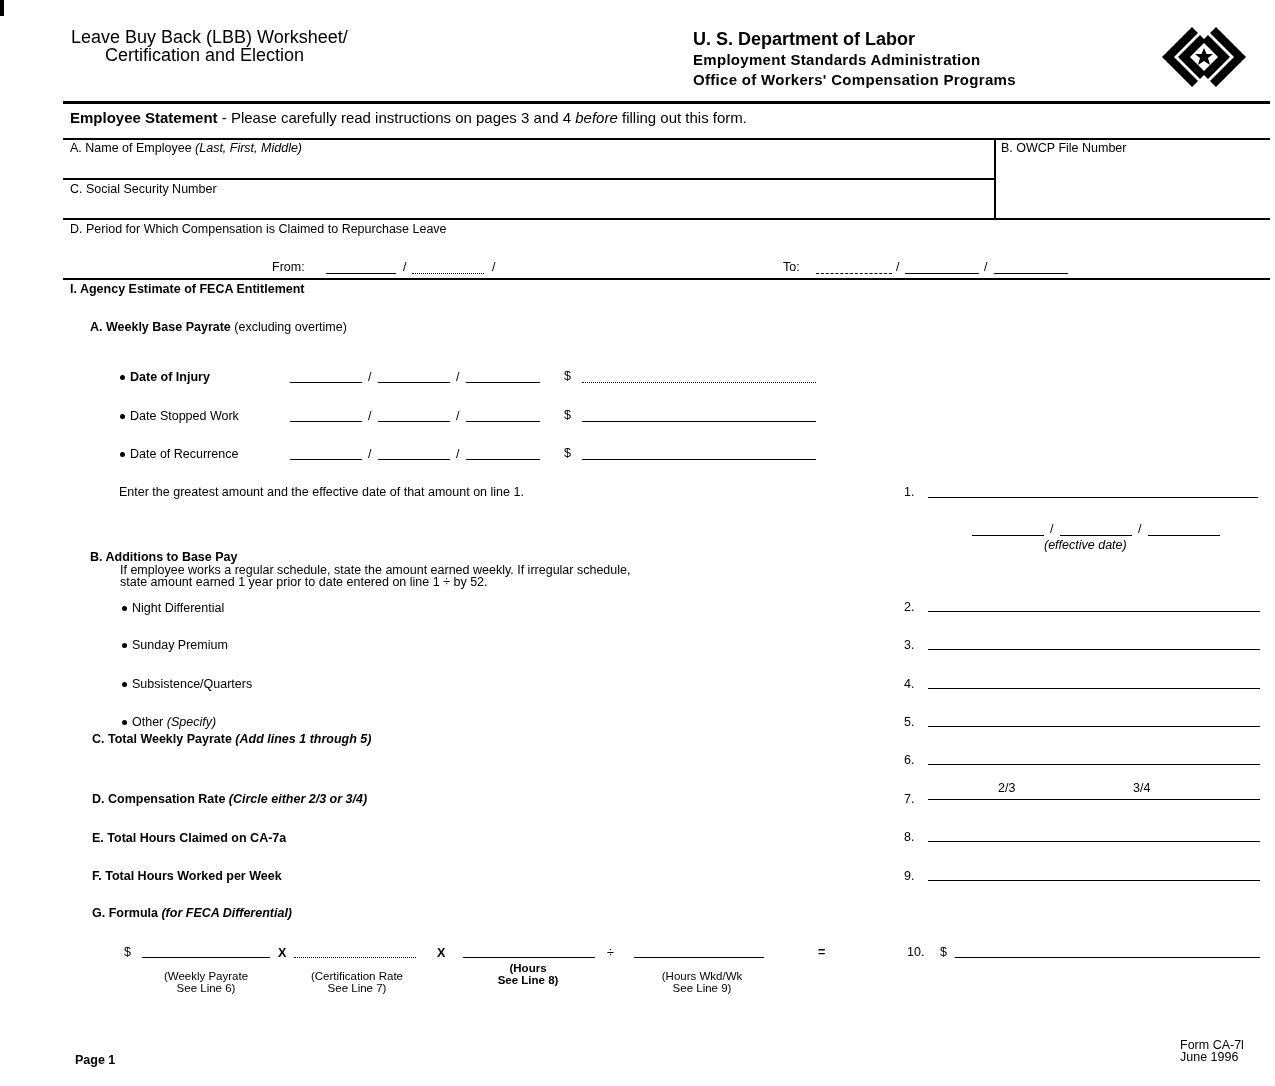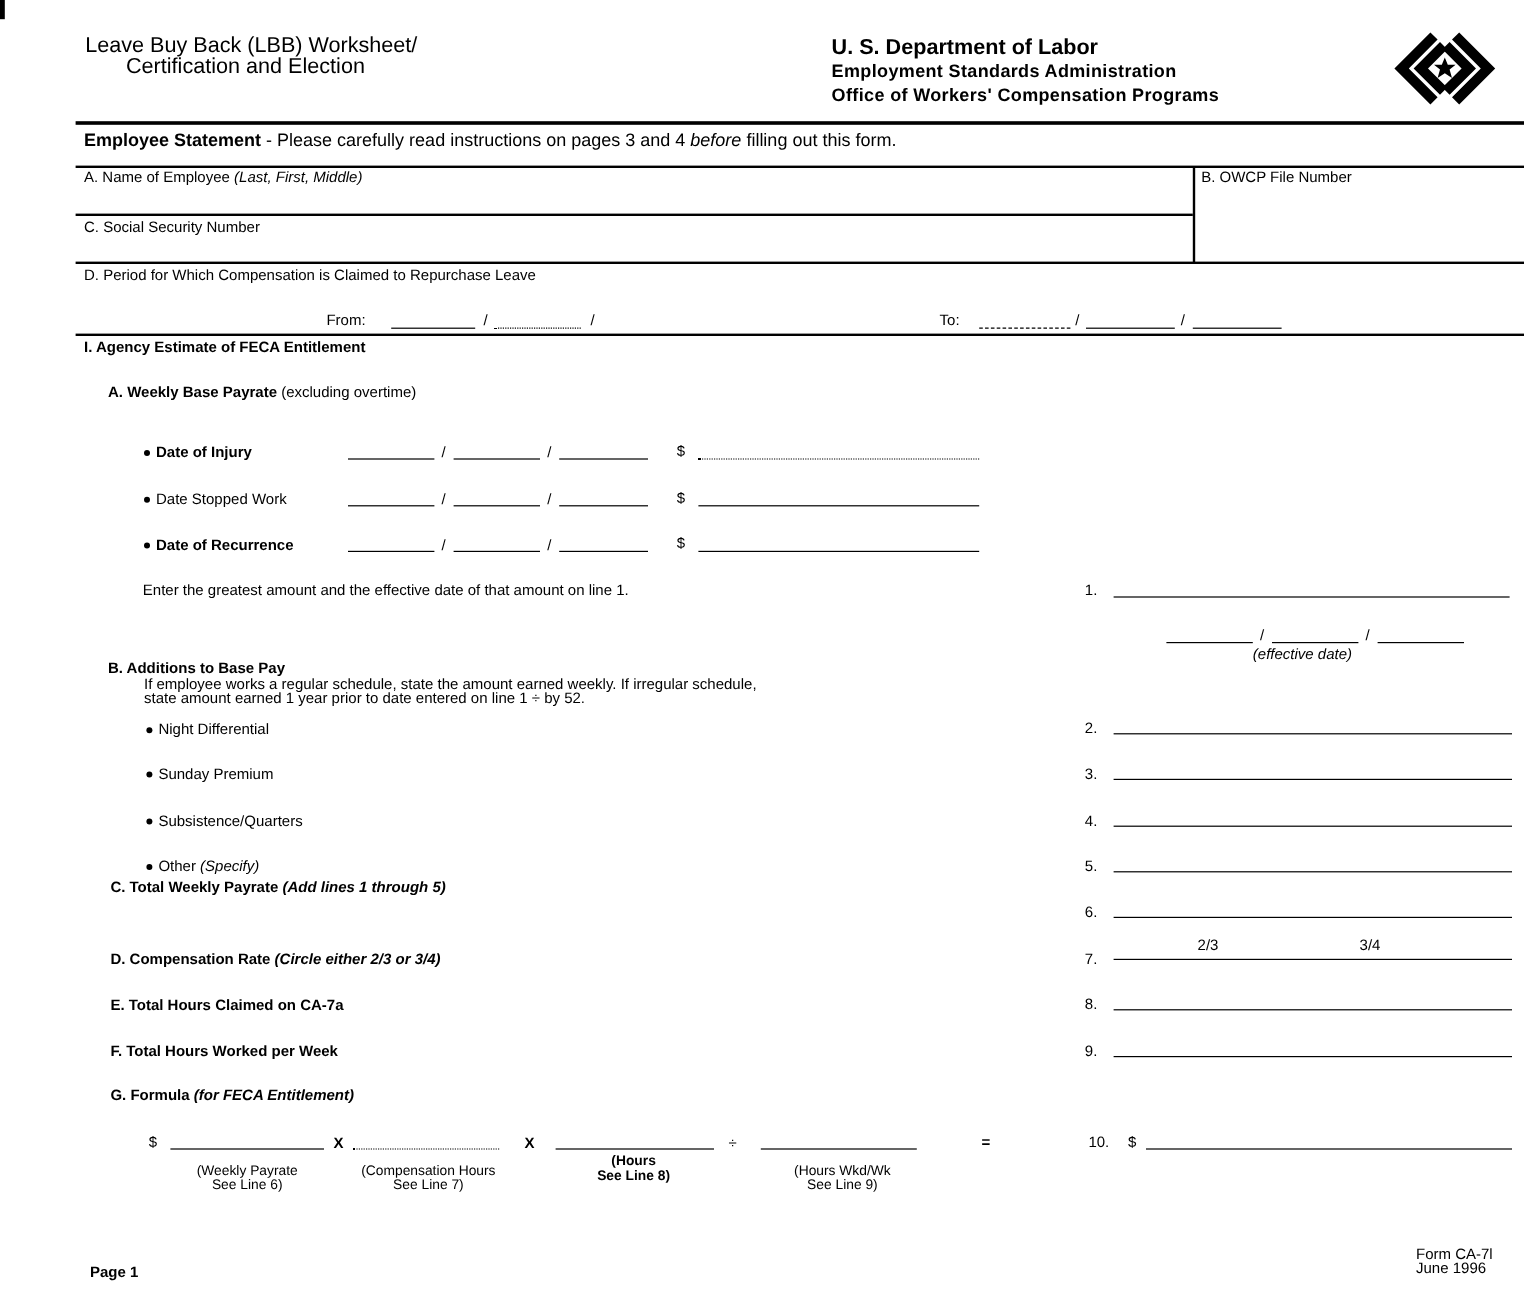--- a/index.html
+++ b/index.html
@@ -98,21 +98,21 @@
 
 <div class="abs lbl" style="left:120px;top:409px;"><span class="bullet"></span><span>Date Stopped Work</span></div>
 <input class="inp" style="left: 290px; top: 407px; width: 72px;">
 <div class="abs lbl" style="left:368px;top:409px;">/</div>
 <input class="inp" style="left: 378px; top: 407px; width: 72px;">
 <div class="abs lbl" style="left:456px;top:409px;">/</div>
 <input class="inp" style="left: 466px; top: 407px; width: 74px;">
 <div class="abs lbl" style="left:564px;top:408px;">$</div>
 <input class="inp" style="left: 582px; top: 407px; width: 234px;">
 
-<div class="abs lbl" style="left:120px;top:447px;font-weight:bold;"><span class="bullet"></span><span>Date of Recurrence</span></div>
+<div class="abs lbl" style="left:120px;top:447px;"><span class="bullet"></span><span>Date of Recurrence</span></div>
 <input class="inp" style="left: 290px; top: 445px; width: 72px;">
 <div class="abs lbl" style="left:368px;top:447px;">/</div>
 <input class="inp" style="left: 378px; top: 445px; width: 72px;">
 <div class="abs lbl" style="left:456px;top:447px;">/</div>
 <input class="inp" style="left: 466px; top: 445px; width: 74px;">
 <div class="abs lbl" style="left:564px;top:446px;">$</div>
 <input class="inp" style="left: 582px; top: 445px; width: 234px;">
 
 <div class="abs lbl" style="left:119px;top:485px;">Enter the greatest amount and the effective date of that amount on line 1.</div>
 
@@ -157,38 +157,38 @@
 <div class="rule" style="left:928px;top:799px;width:332px;height:1px;"></div>
 
 <div class="abs lbl b" style="left:92px;top:831px;">E.  Total Hours Claimed on CA-7a</div>
 <div class="abs lbl" style="left:904px;top:830px;">8.</div>
 <input class="inp" style="left: 928px; top: 827px; width: 332px;">
 
 <div class="abs lbl b" style="left:92px;top:869px;">F.  Total Hours Worked per Week</div>
 <div class="abs lbl" style="left:904px;top:869px;">9.</div>
 <input class="inp" style="left: 928px; top: 866px; width: 332px;">
 
-<div class="abs lbl" style="left:92px;top:906px;"><span class="b">G.  Formula </span><span class="bi">(for FECA Entitlement)</span></div>
+<div class="abs lbl" style="left:92px;top:906px;"><span class="b">G.  Formula </span><span class="bi">(for FECA Differential)</span></div>
 
 <div class="abs lbl" style="left:124px;top:945px;">$</div>
 <input class="inp" style="left: 142px; top: 943px; width: 128px;">
 <div class="abs lbl b" style="left:278px;top:946px;">X</div>
 <input class="inp" style="left: 294px; top: 943px; width: 122px; border-bottom-style: dotted;">
 <div class="abs lbl b" style="left:437px;top:946px;">X</div>
 <input class="inp" style="left: 463px; top: 943px; width: 132px;">
 <div class="abs lbl" style="left:607px;top:946px;">÷</div>
 <input class="inp" style="left: 634px; top: 943px; width: 130px;">
 <div class="abs lbl b" style="left:818px;top:945px;">=</div>
 
 <div class="abs small" style="left:148px;top:970px;width:116px;">
     <div>(Weekly Payrate</div>
     <div>See Line 6)</div>
   </div>
 <div class="abs small" style="left:286px;top:970px;width:142px;">
-    <div>(Compensation Hours</div>
+    <div>(Certification Rate</div>
     <div>See Line 7)</div>
   </div>
 <div class="abs small" style="left:476px;top:962px;width:104px;font-weight:bold;">
     <div>(Hours</div>
     <div>See Line 8)</div>
   </div>
 <div class="abs small" style="left:640px;top:970px;width:124px;">
     <div>(Hours Wkd/Wk</div>
     <div>See Line 9)</div>
   </div>

